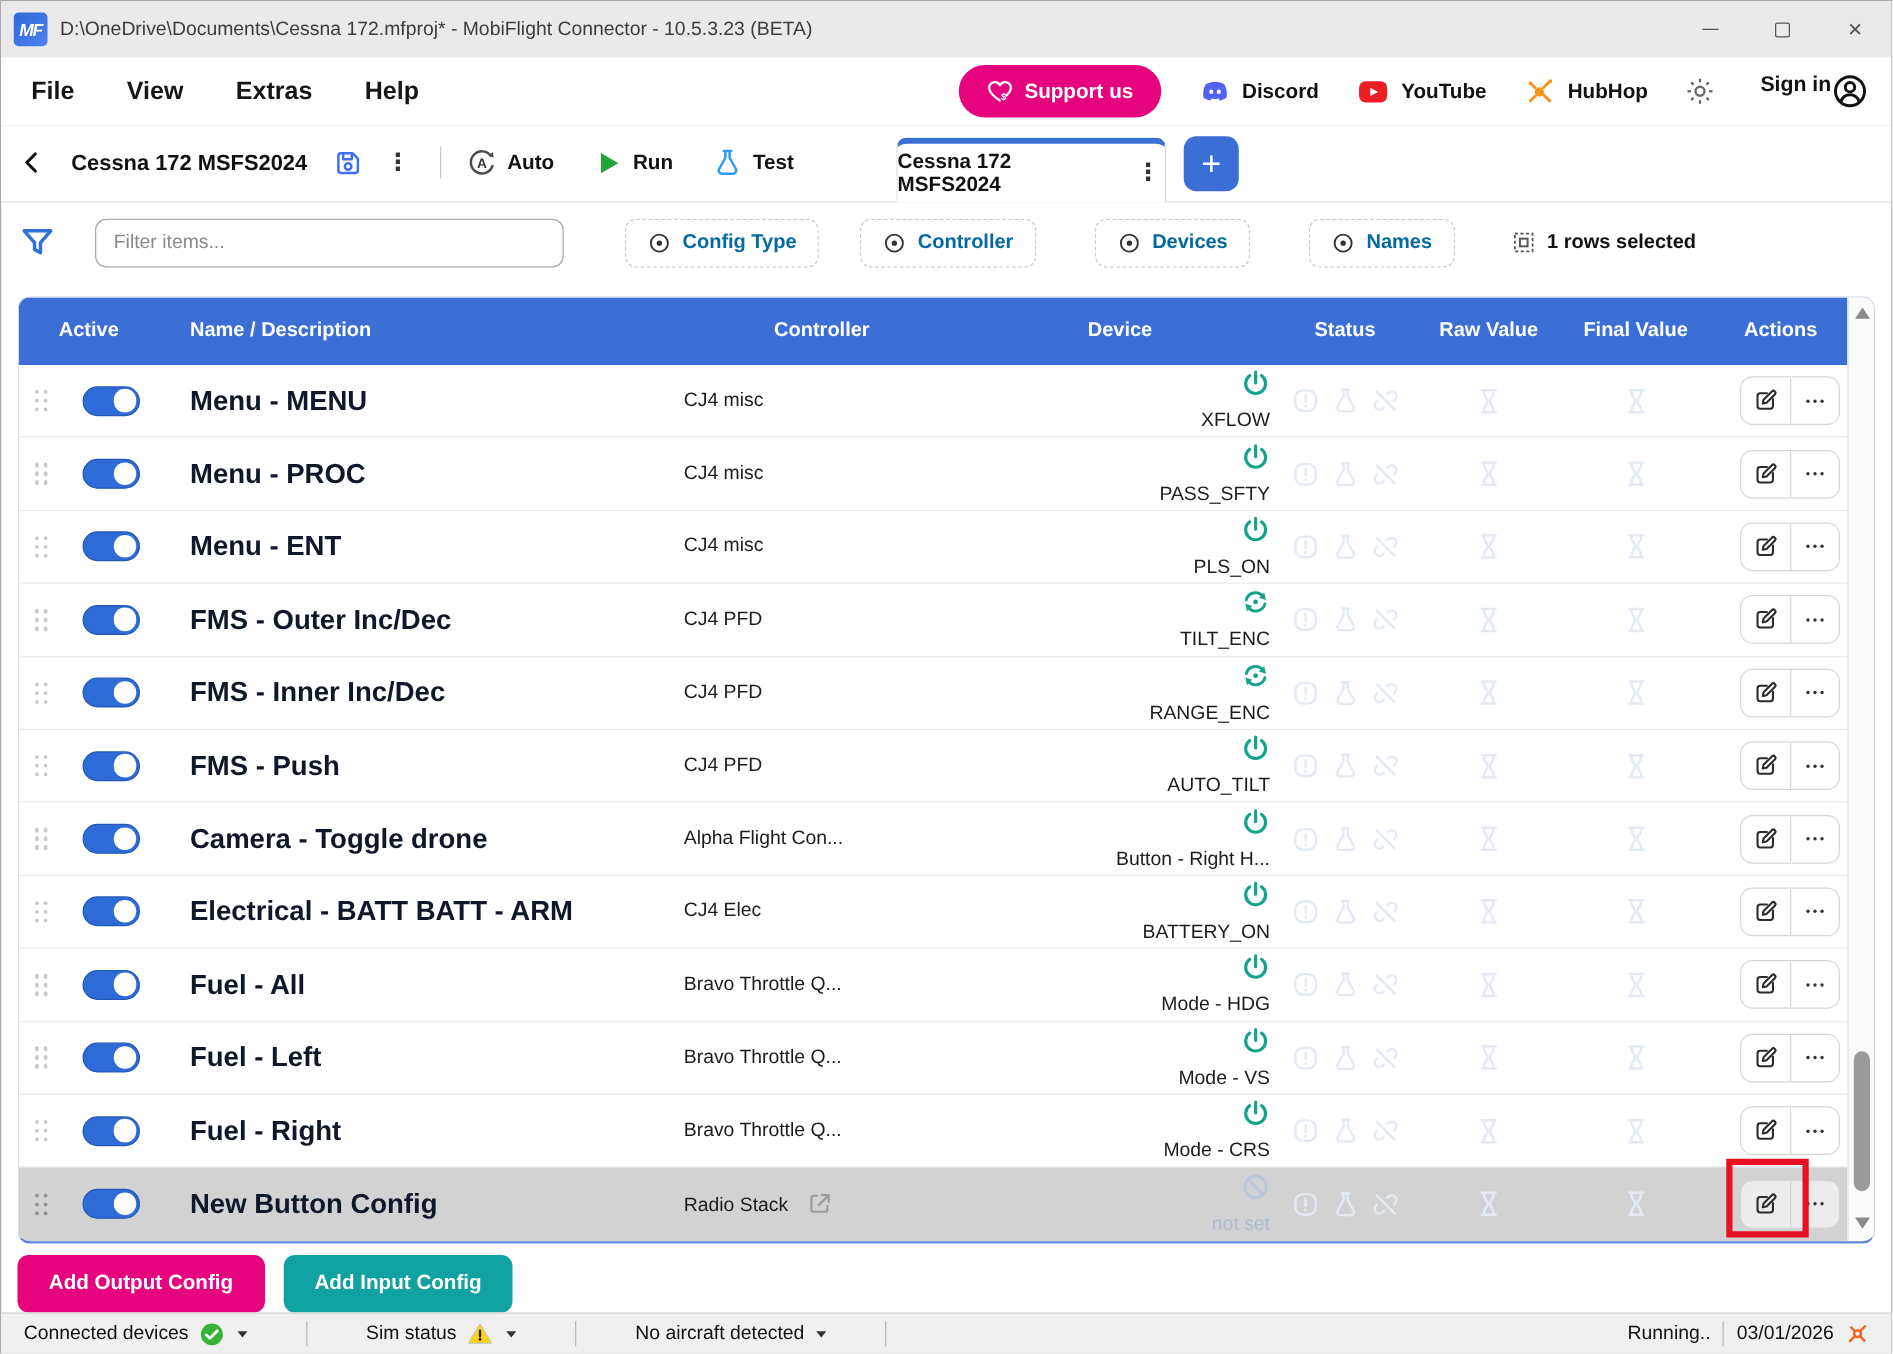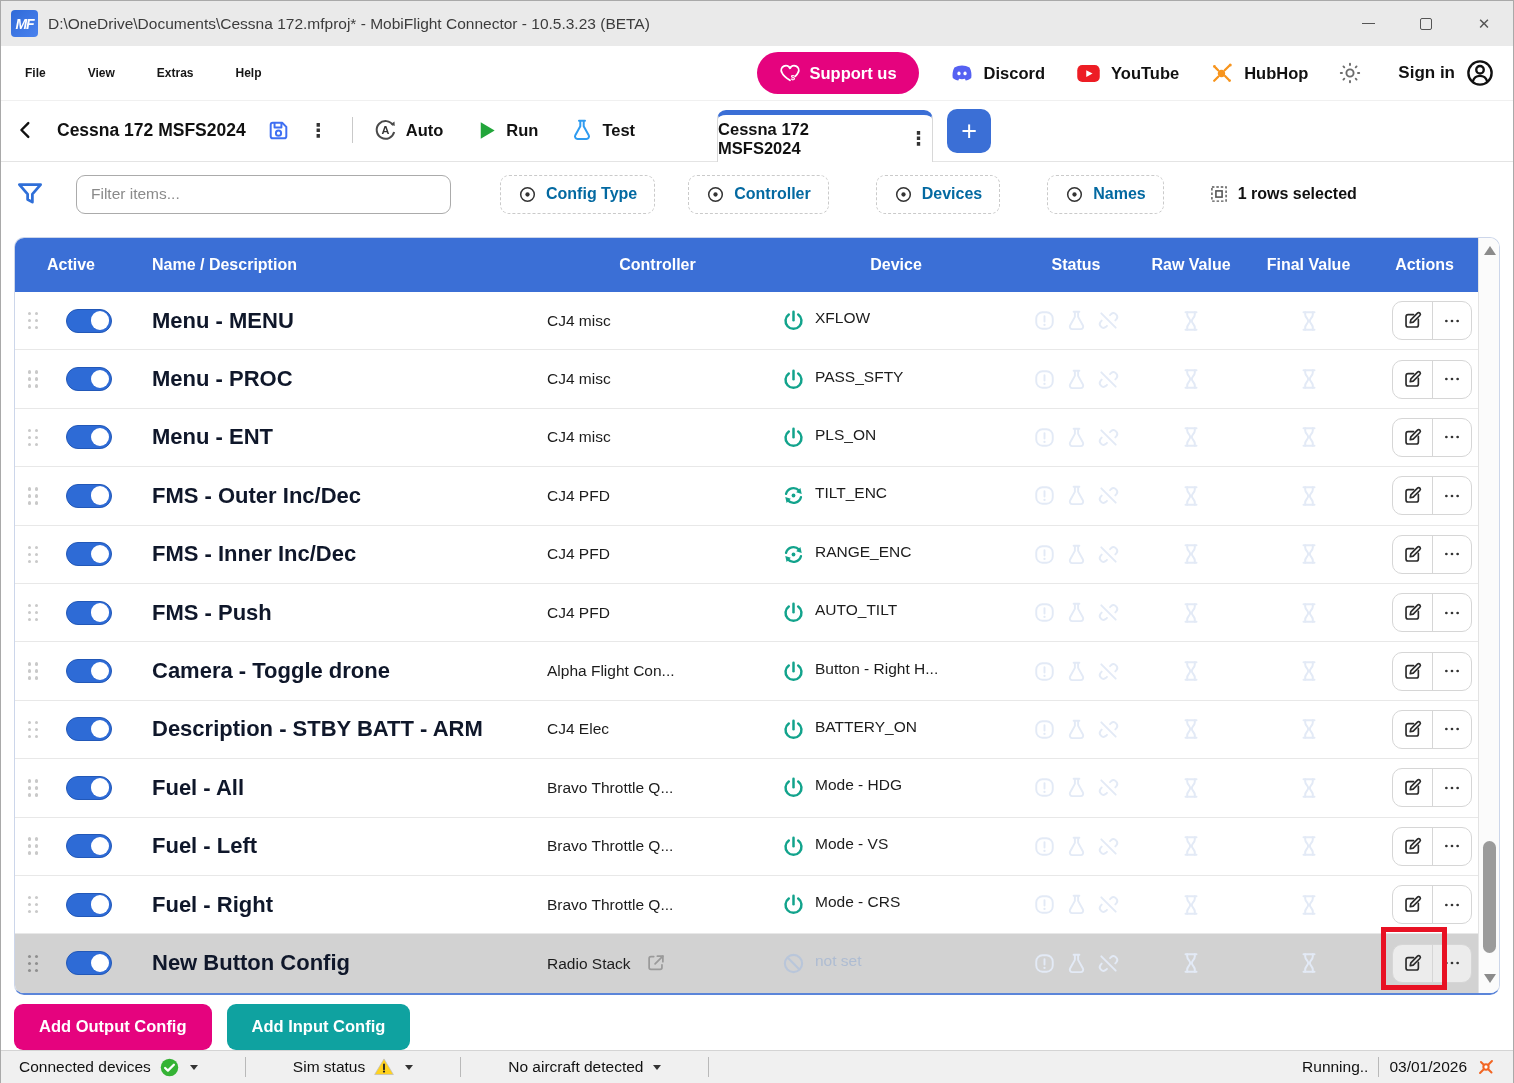--- a/index.html
+++ b/index.html
@@ -11,25 +11,25 @@
   .titlebar { height:45px; background:#eaeaea; display:flex; align-items:center; padding-left:10px; flex:0 0 auto; }
   .mf-logo { width:27px; height:27px; background:linear-gradient(135deg,#2f6ad8,#4a82ee); border-radius:4px; color:#fff; font-weight:bold; font-style:italic; font-size:14px; display:flex; align-items:center; justify-content:center; letter-spacing:-1px; }
   .title-text { margin-left:10px; font-size:15.5px; color:#3c3c3c; }
   .win-controls { margin-left:auto; display:flex; height:100%; }
   .win-btn { width:58px; height:100%; display:flex; align-items:center; justify-content:center; color:#555; font-size:15px; }
   .win-btn .mini-line { width:13px; height:1.5px; background:#555; }
   .win-btn .maxi-box { width:12px; height:12px; border:1.4px solid #555; border-radius:2px; }
 
   
   .menubar { height:55px; background:#fff; display:flex; align-items:center; padding:0 18px 0 24px; border-bottom:1px solid #f0f0f0; flex:0 0 auto; }
-  .menu-item { font-size:12px; font-weight:600; color:#161616; margin-right:42px; cursor:default; }
+  .menu-item { font-size:20px; font-weight:600; color:#161616; margin-right:42px; cursor:default; }
   .menu-right { margin-left:auto; display:flex; align-items:center; gap:30px; }
   .support-btn { background:#e5037e; color:#fff; border:none; border-radius:21px; height:42px; padding:0 22px; display:flex; align-items:center; gap:9px; font-size:16.5px; font-weight:700; }
   .ext-link { display:flex; align-items:center; gap:9px; font-size:16.5px; font-weight:700; color:#111; }
-  .signin { display:flex; align-items:center; gap:10px; font-size:17px; font-weight:600; color:#111; margin-left:6px; }
+  .signin { display:flex; align-items:flex-start; gap:0; font-size:17px; font-weight:600; color:#111; margin-left:6px; }
 
   
   .toolbar { height:61px; background:#fff; border-bottom:1px solid #e4e4e4; display:flex; align-items:flex-end; padding:0 18px 0 14px; flex:0 0 auto; position:relative; }
   .toolbar-left { display:flex; align-items:center; gap:14px; height:100%; padding-bottom:2px; }
   .proj-name { font-size:17.5px; font-weight:700; color:#111; margin:0 6px 0 6px; }
   .tb-icon { display:flex; align-items:center; justify-content:center; }
   .kebab { font-size:19px; color:#333; font-weight:700; padding:0 4px; }
   .tb-divider { width:1px; height:26px; background:#c9c9c9; margin:0 6px; align-self:center; }
   .tb-action { display:flex; align-items:center; gap:8px; font-size:16.5px; font-weight:700; color:#111; margin-right:18px; }
   .tab { margin-left:64px; width:216px; height:52px; background:#fff; border:1px solid #d8d8d8; border-bottom:none; border-top:5px solid #3b6fd6; border-radius:9px 9px 0 0; display:flex; align-items:center; justify-content:center; gap:14px; margin-bottom:-1px; z-index:2; }
@@ -55,21 +55,21 @@
   .trow.selected { background:#d2d2d2; }
   .trow:last-child { border-bottom:none; }
   .drag { display:grid; grid-template-columns:3.5px 3.5px; grid-gap:3.5px; justify-content:center; }
   .drag i { width:3.5px; height:3.5px; background:#c9c9c9; border-radius:50%; }
   .trow.selected .drag i { background:#8f8f8f; }
   .cell-center { display:flex; justify-content:center; align-items:center; }
   .toggle { width:46px; height:24px; background:#2e6bd6; border:1.5px solid #2258b8; border-radius:13px; position:relative; margin:0 auto; display:block; }
   .toggle .knob { position:absolute; right:2px; top:1.5px; width:18.5px; height:18.5px; background:#fff; border-radius:50%; }
   .cname { font-size:22px; font-weight:700; color:#0f172a; padding-left:25px; white-space:nowrap; overflow:hidden; }
   .ccontroller { font-size:15.5px; color:#1c1c1c; padding-left:8px; white-space:nowrap; }
-  .cdevice { display:flex; align-items:flex-start; gap:10px; padding-left:6px; font-size:15.5px; color:#1c1c1c; white-space:nowrap; }
+  .cdevice { display:flex; align-items:flex-end; gap:10px; padding-left:6px; font-size:15.5px; color:#1c1c1c; white-space:nowrap;flex-direction:column; }
   .cdevice .muted { color:#aebcd2; }
   .cstatus { display:flex; justify-content:center; gap:9px; }
   .actions { display:flex; justify-content:center; margin-left:14px; }
   .act-group { display:flex; border:1px solid #d6d6d6; border-radius:10px; overflow:hidden; background:#fff; }
   .trow.selected .act-group { background:#ececec; }
   .act-btn { width:39px; height:37px; display:flex; align-items:center; justify-content:center; background:transparent; border:none; }
   .act-btn + .act-btn { border-left:1px solid #d6d6d6; }
 
   
   .vscroll { background:#fbfbfb; border-left:1px solid #e3e3e3; position:relative; }
@@ -966,21 +966,21 @@
               <i></i>
               <i></i>
               <i></i>
               <i></i>
             </div>
       <div>
               <span class="toggle">
                 <span class="knob"></span>
               </span>
             </div>
-      <div class="cname">Description - STBY BATT - ARM</div>
+      <div class="cname">Electrical - BATT BATT - ARM</div>
       <div class="ccontroller">
         <span>CJ4 Elec</span>
         
       </div>
       <div class="cdevice">
         <span>
           <svg width="23" height="23" viewBox="0 0 24 24" fill="none" stroke="#12a38c" stroke-width="2.6" stroke-linecap="round">
             <path d="M12 2.8v9"></path>
                   <path d="M7.1 5.7a8.3 8.3 0 1 0 9.8 0"></path>
           </svg>

